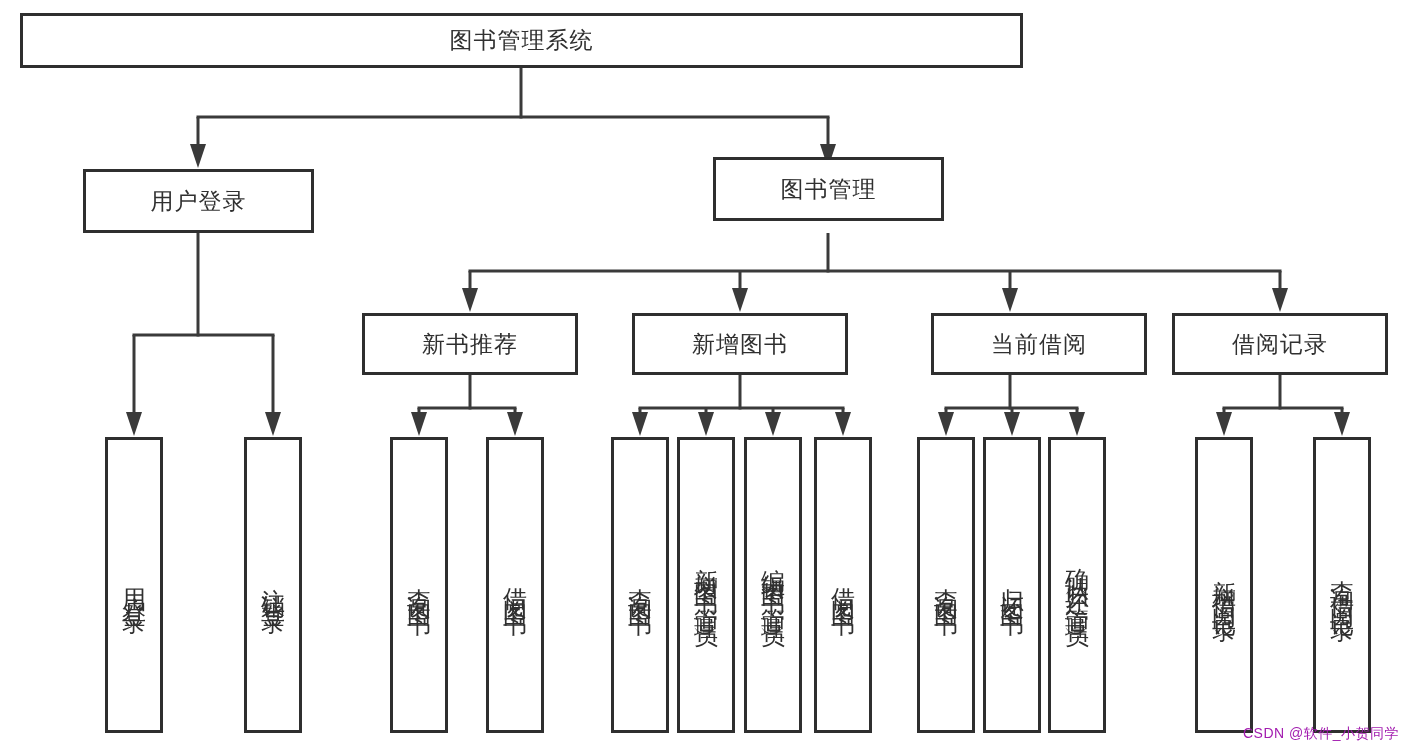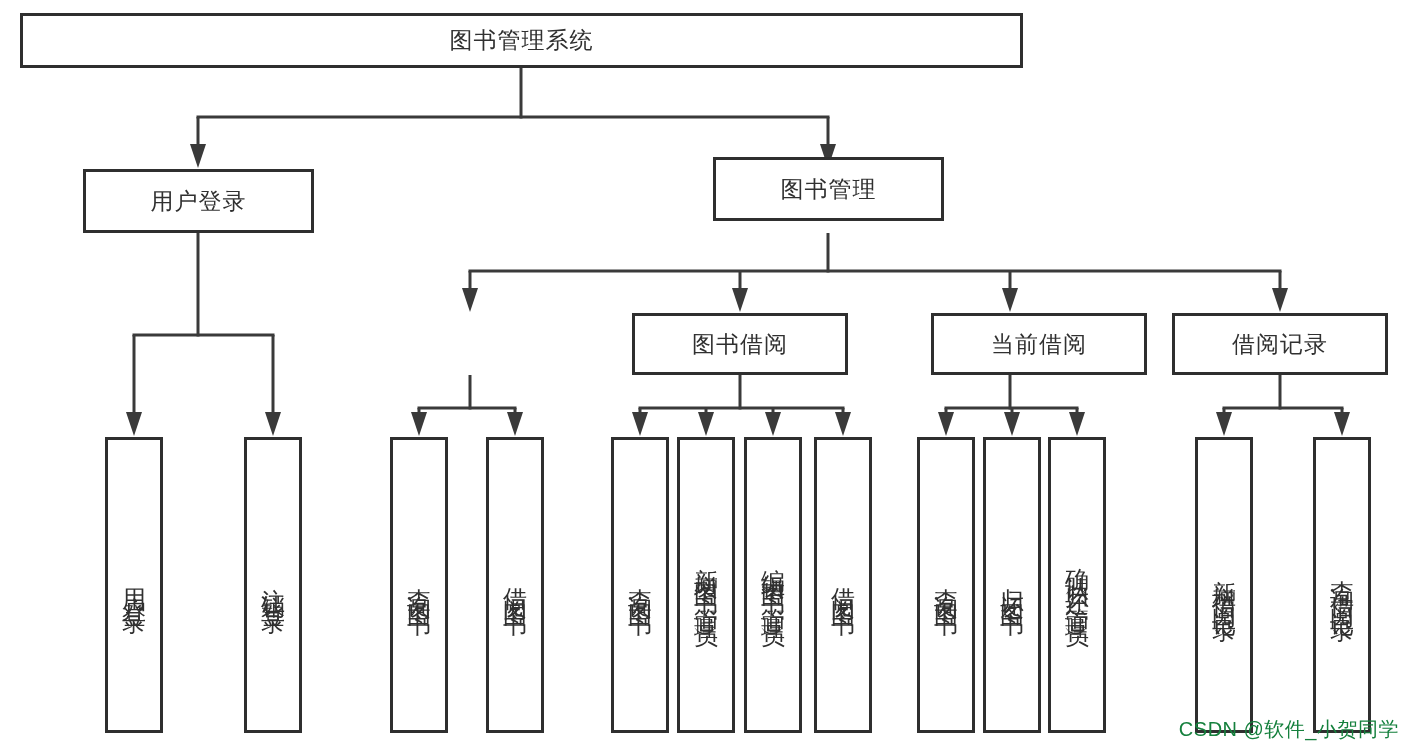--- a/index.html
+++ b/index.html
@@ -39,22 +39,22 @@
     text-orientation: mixed;
     font-size: 24px;
     line-height: 1;
     letter-spacing: 8px;
     white-space: nowrap;
   }
   .watermark {
     position: absolute;
     right: 6px;
     bottom: 4px;
-    font-size: 20px;
-    color: #15803d;
+    font-size: 14px;
+    color: #a21caf;
     letter-spacing: 0.5px;
   }
 </style>
 </head>
 <body>
 
 <div class="canvas">
 
   <svg class="connectors" width="1405" height="747" viewBox="0 0 1405 747">
     <g stroke="#3a3a3a" stroke-width="3" fill="none">
@@ -128,22 +128,25 @@
     <span class="label">图书管理系统</span>
   </div>
 
   <div class="node h-node" style="left:83px; top:169px; width:231px; height:64px;">
     <span class="label">用户登录</span>
   </div>
   <div class="node h-node" style="left:713px; top:157px; width:231px; height:64px;">
     <span class="label">图书管理</span>
   </div>
 
+  <div class="node h-node" style="left:362px; top:313px; width:216px; height:62px;">
+    <span class="label">新书推荐</span>
+  </div>
   <div class="node h-node" style="left:632px; top:313px; width:216px; height:62px;">
-    <span class="label">图书借阅</span>
+    <span class="label">新增图书</span>
   </div>
   <div class="node h-node" style="left:902px; top:313px; width:216px; height:62px;margin-left:29px;">
     <span class="label">当前借阅</span>
   </div>
   <div class="node h-node" style="left:1172px; top:313px; width:216px; height:62px;">
     <span class="label">借阅记录</span>
   </div>
 
   <div class="node leaf" style="left:105px; top:437px; width:58px; height:296px;">
     <span class="label">用户登录</span>

